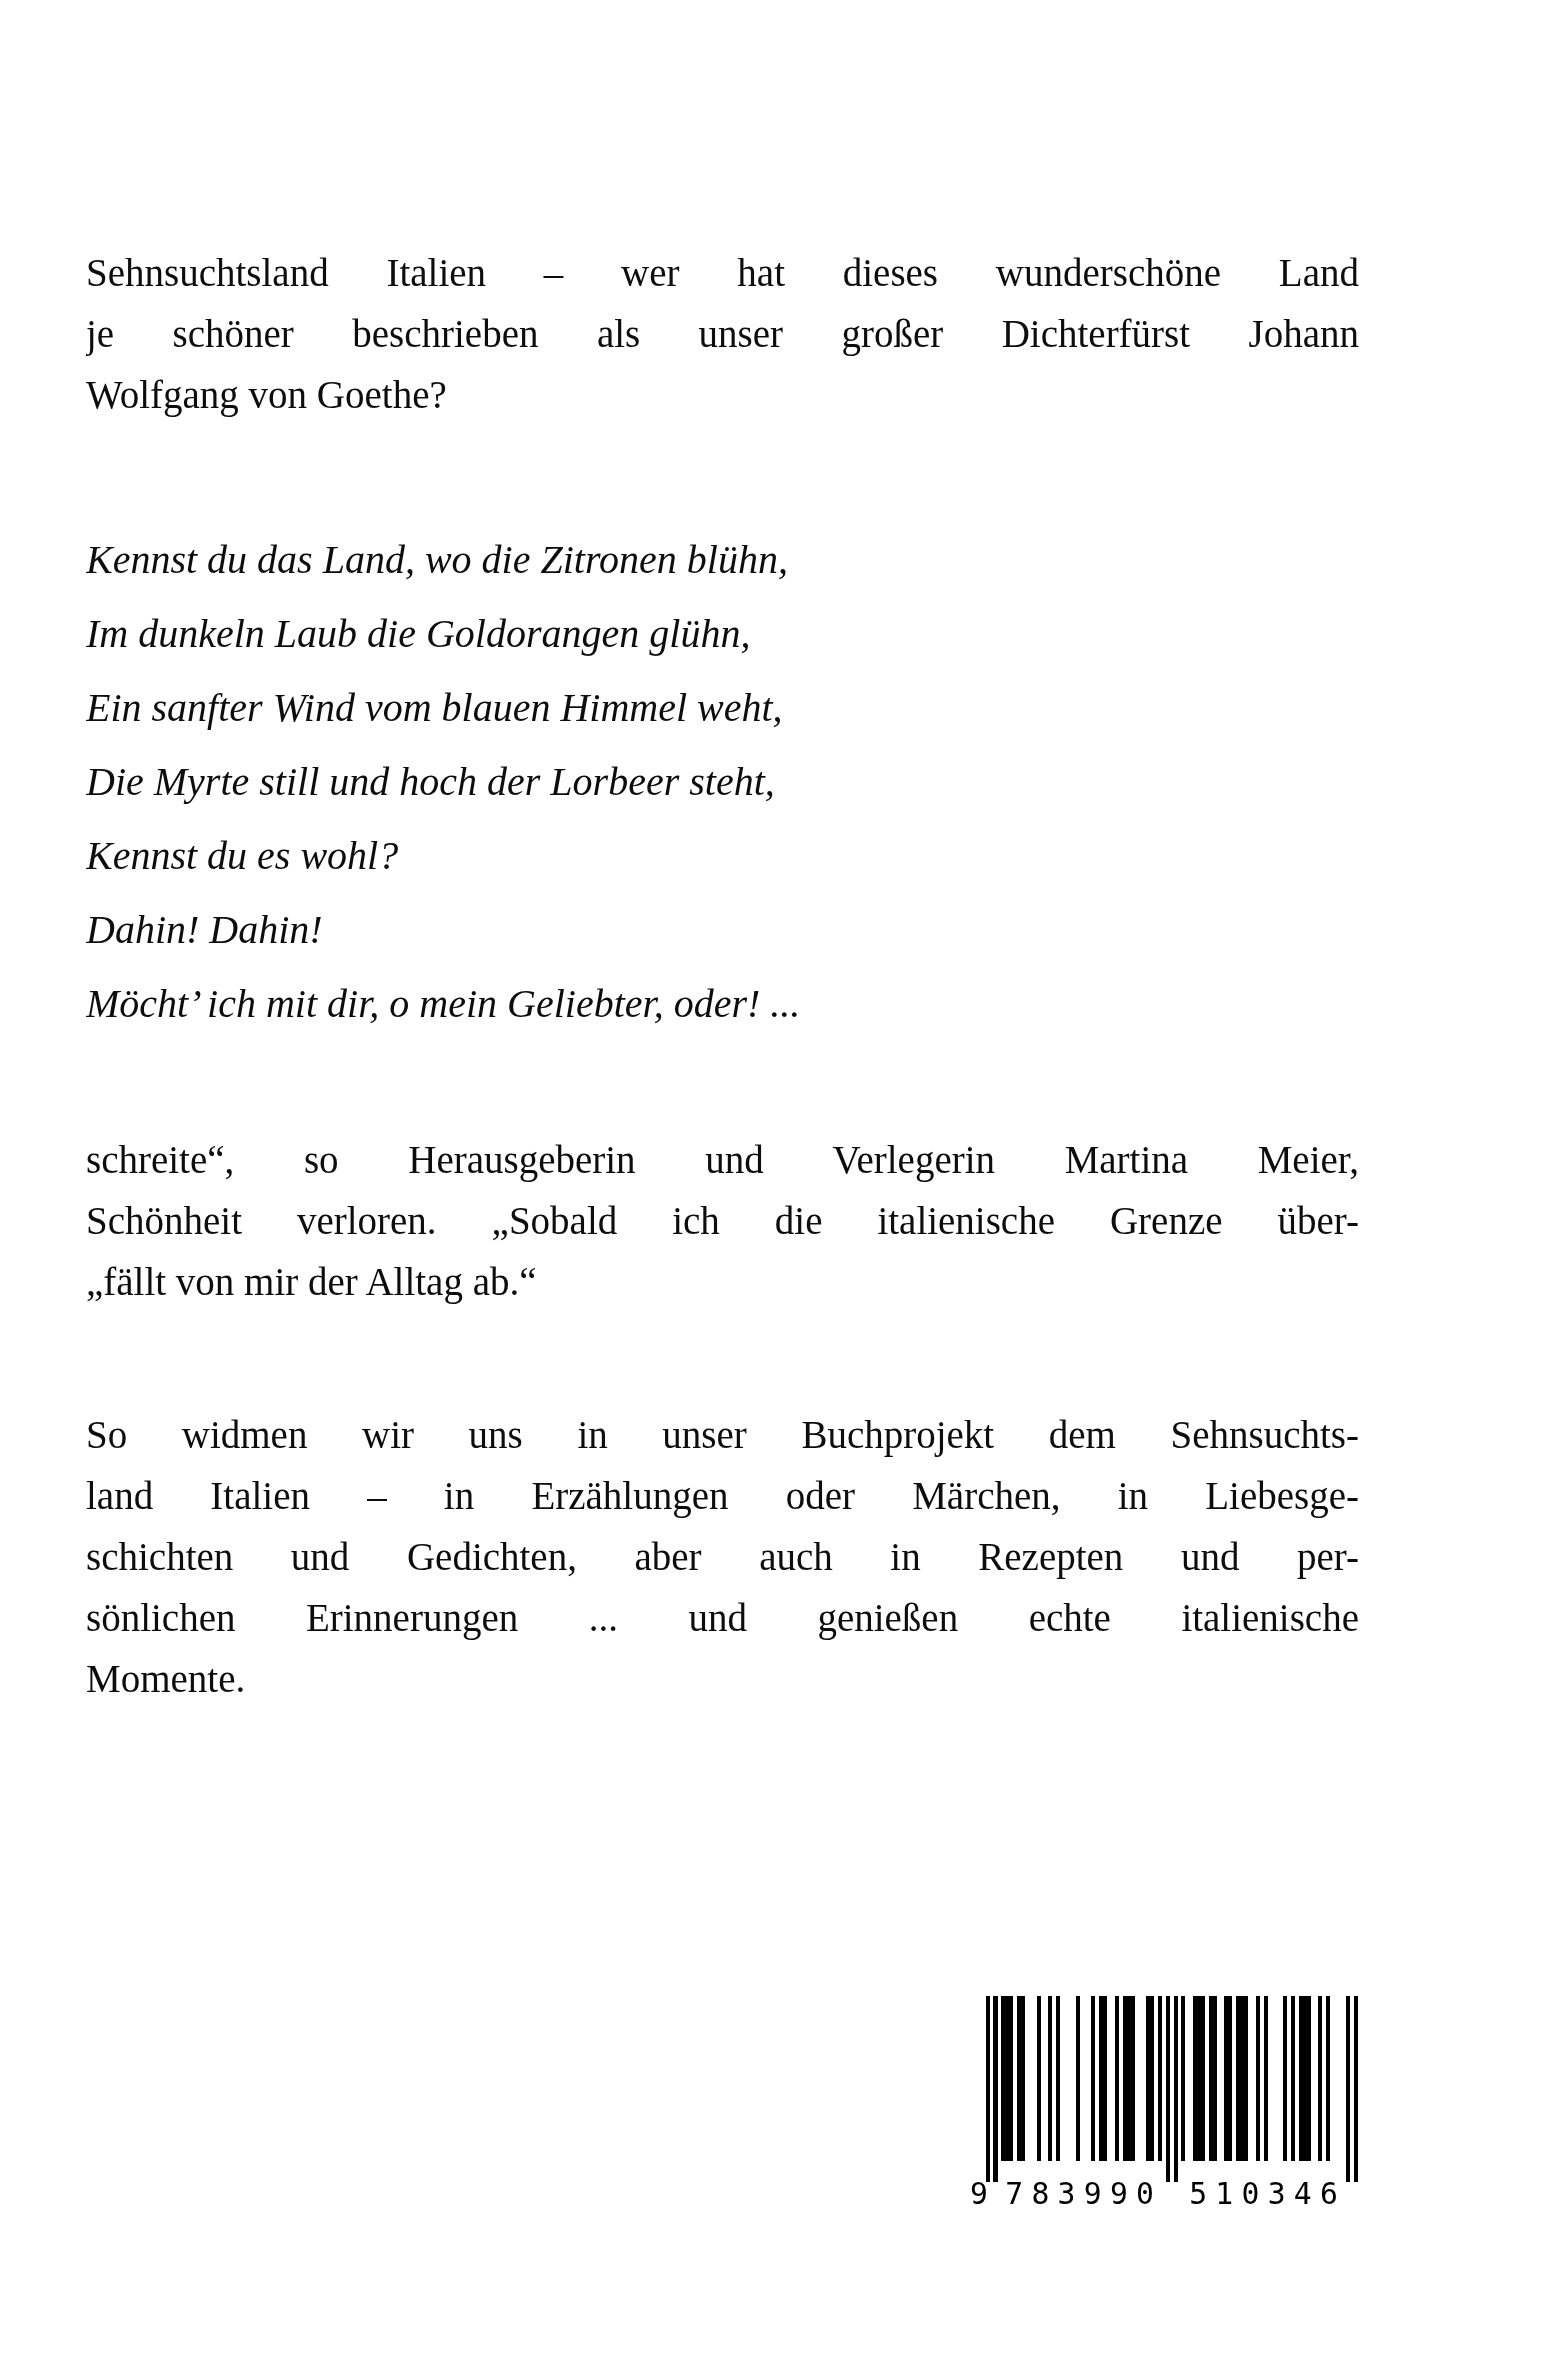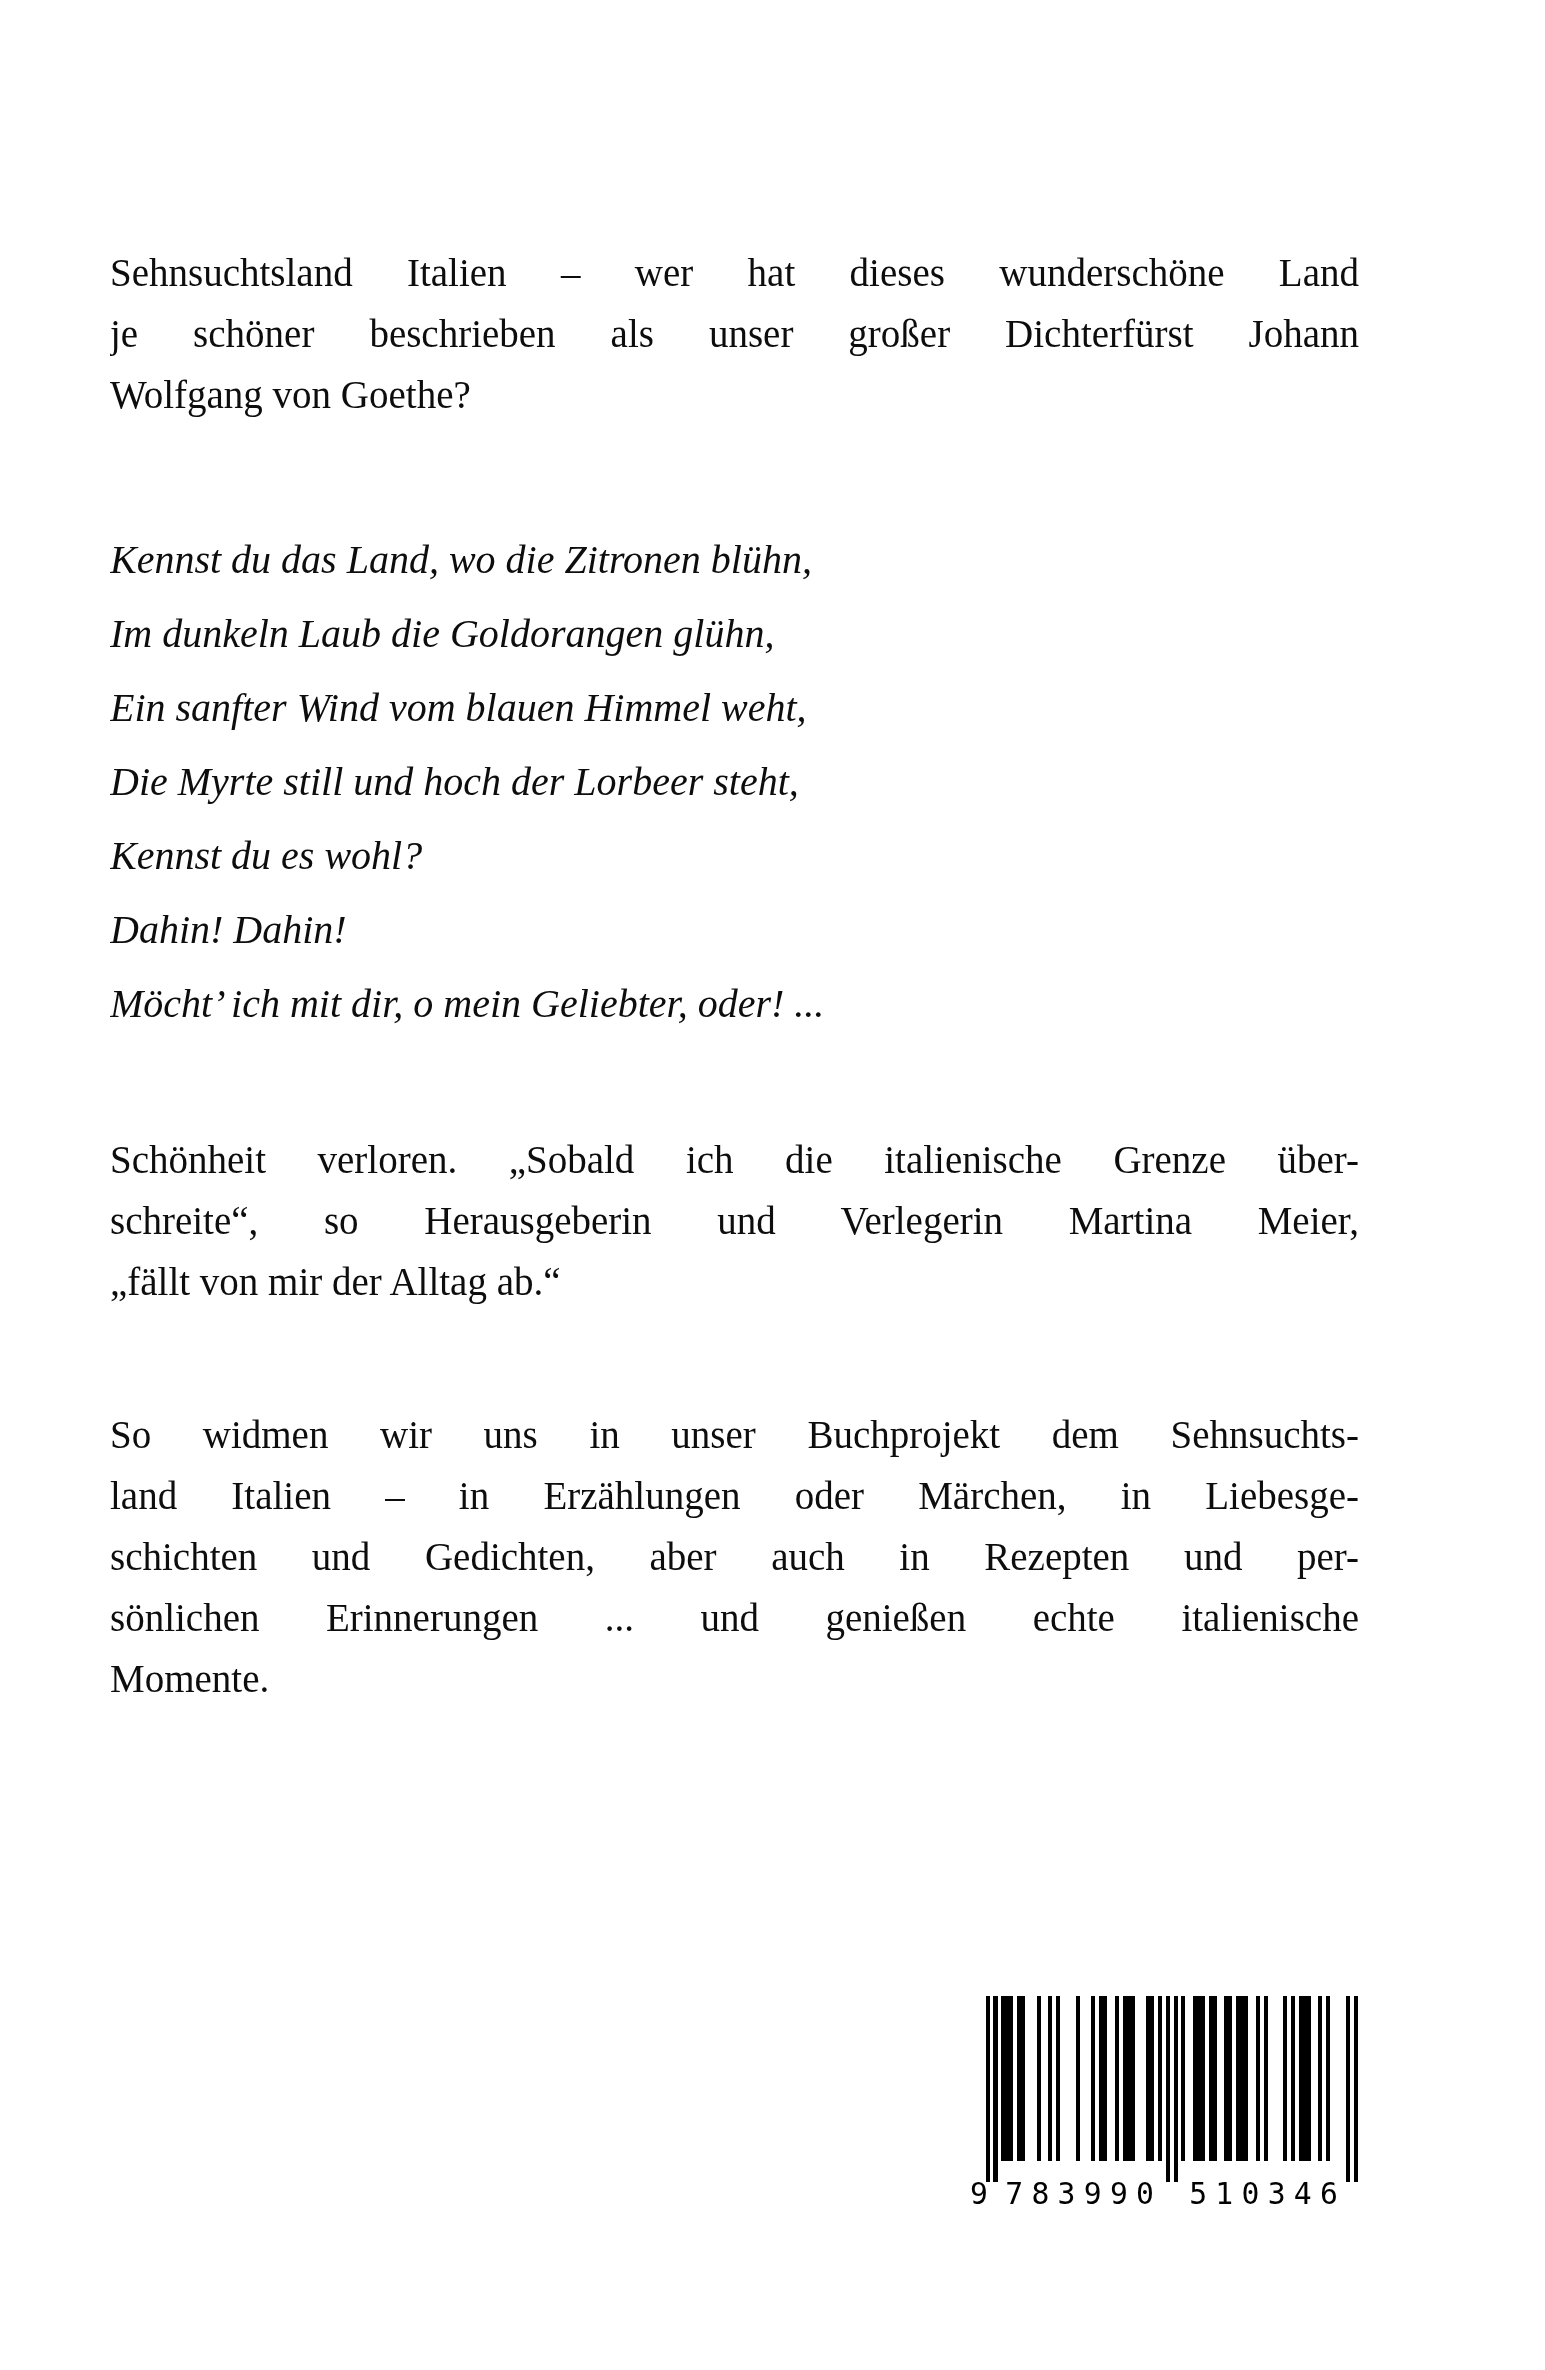--- a/index.html
+++ b/index.html
@@ -6,21 +6,21 @@
   body {
     width: 1546px; height: 2371px;
     background: #ffffff;
     position: relative;
     overflow: hidden;
     font-family: "Liberation Serif", serif;
     color: #0d0d0d;
   }
   .cover { position: absolute; inset: 0; }
 
-  .textcol { padding: 0 187px 0 110px; }
+  .textcol { padding: 0 187px 0 86px; }
 
   .line {
     height: 61px;
     line-height: 61px;
     font-size: 39px;
     overflow: hidden;
     white-space: normal;
   }
   
   .just { text-align: justify; }
@@ -74,22 +74,22 @@
       <div class="line">Kennst du das Land, wo die Zitronen blühn,</div>
       <div class="line">Im dunkeln Laub die Goldorangen glühn,</div>
       <div class="line">Ein sanfter Wind vom blauen Himmel weht,</div>
       <div class="line">Die Myrte still und hoch der Lorbeer steht,</div>
       <div class="line">Kennst du es wohl?</div>
       <div class="line">Dahin! Dahin!</div>
       <div class="line">Möcht’ ich mit dir, o mein Geliebter, oder! ...</div>
     </section>
 
     <section class="para2">
+      <div class="line just">schreite“, so Herausgeberin und Verlegerin Martina Meier,</div>
       <div class="line just">Schönheit verloren. „Sobald ich die italienische Grenze über-</div>
-      <div class="line just">schreite“, so Herausgeberin und Verlegerin Martina Meier,</div>
       <div class="line">„fällt von mir der Alltag ab.“</div>
     </section>
 
     <section class="para3">
       <div class="line just">So widmen wir uns in unser Buchprojekt dem Sehnsuchts-</div>
       <div class="line just">land Italien – in Erzählungen oder Märchen, in Liebesge-</div>
       <div class="line just">schichten und Gedichten, aber auch in Rezepten und per-</div>
       <div class="line just">sönlichen Erinnerungen ... und genießen echte italienische</div>
       <div class="line">Momente.</div>
     </section>

